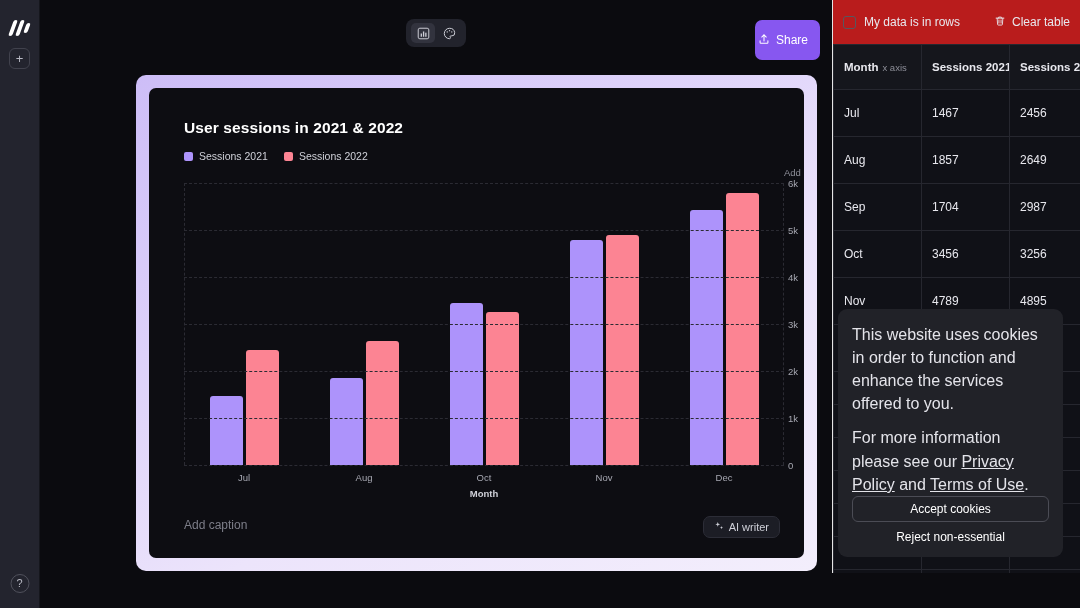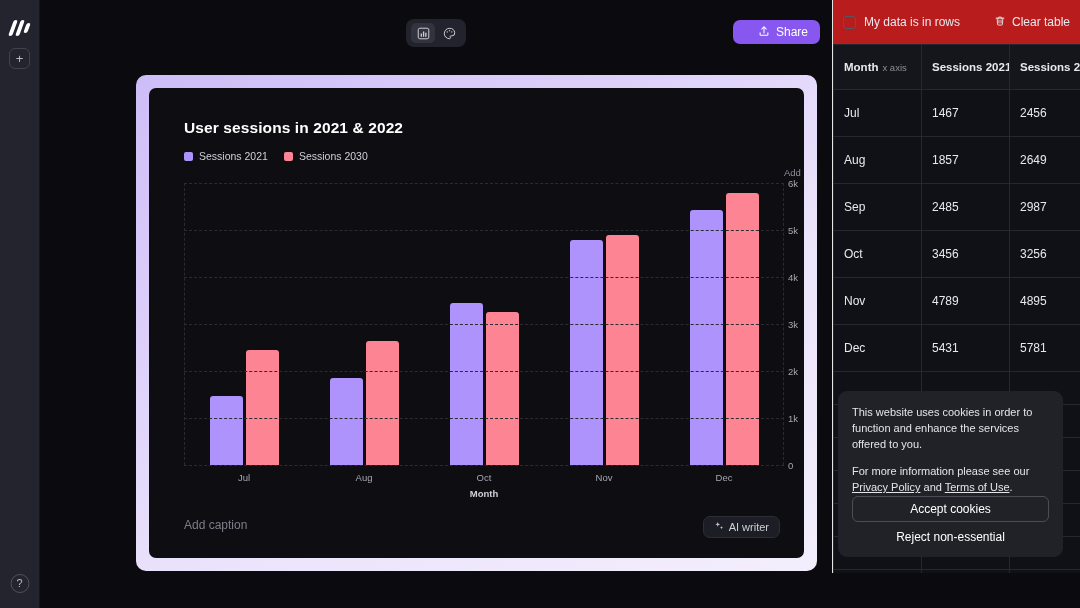--- a/index.html
+++ b/index.html
@@ -54,21 +54,21 @@
   .tool-btn {
     width: 24px; height: 20px; border-radius: 5px;
     display: flex; align-items: center; justify-content: center;
     cursor: pointer; color: #cfd0d8;
   }
   .tool-btn.active { background: #32333e; }
 
   .share-btn {
     position: absolute; top: 20px; right: 12px;
     background: #8757f0; color: #fff;
-    border-radius: 7px; height: 24px; padding: 0 12px 0 25px;
+    border-radius: 7px; height: 40px; padding: 0 12px 0 3px;
     display: flex; align-items: center; gap: 6px;
     font-size: 12px; cursor: pointer; z-index: 6;
     border: none;
   }
 
   .tooltip {
     position: absolute; top: 50px; right: 17px;
     background: #ffffff; color: #1c1c22;
     font-size: 12.5px; padding: 6px 12px; border-radius: 14px;
     white-space: nowrap; z-index: 7;
@@ -190,21 +190,21 @@
   col.c1 { width: 88px; } col.c2 { width: 88px; } col.c3 { width: 92px; }
   .th-sub { font-weight: normal; color: #8d8e98; font-size: 9.5px; margin-left: 4px; }
 
   
   .cookie {
     position: absolute; left: 5px; bottom: 16px;
     width: 225px; background: #212228;
     border-radius: 9px; padding: 14px 14px 12px;
     z-index: 20;
   }
-  .cookie p { font-size: 11px; color: #e4e4ea; line-height: 1.45; }
+  .cookie p { font-size: 16px; color: #e4e4ea; line-height: 1.45; }
   .cookie p + p { margin-top: 11px; }
   .cookie a { color: #e4e4ea; text-decoration: underline; cursor: pointer; }
   .accept {
     width: 100%; height: 26px;
     border: 1px solid #4b4c55; border-radius: 6px;
     background: transparent; color: #ffffff; font-size: 12px;
     cursor: pointer; font-family: inherit;
   }
   .reject {
     margin-top: 8px; width: 100%;
@@ -263,21 +263,21 @@
     <div class="frame">
       <div class="card">
         <div class="chart-title">User sessions in 2021 &amp; 2022</div>
         <div class="legend" id="legend">
             <div class="legend-item">
               <span class="legend-sw" style="background:#ad93fb"></span>
               <span class="legend-lb">Sessions 2021</span>
             </div>
             <div class="legend-item">
               <span class="legend-sw" style="background:#fc8493"></span>
-              <span class="legend-lb">Sessions 2030</span>
+              <span class="legend-lb">Sessions 2022</span>
             </div>
           </div>
 
         <div class="plot" id="plot">
           <div class="add-label">Add label</div>
           <div class="axis-left-line"></div>
           <div class="axis-y-line"></div>
           <div class="bars" id="bars">
               <div class="group">
                 <div class="bar" style="height: 68.949px; background: rgb(173, 147, 251);"></div>
@@ -373,21 +373,21 @@
             <td>1467</td>
             <td>2456</td>
           </tr>
           <tr>
             <td>Aug</td>
             <td>1857</td>
             <td>2649</td>
           </tr>
           <tr>
             <td>Sep</td>
-            <td>2485</td>
+            <td>1704</td>
             <td>2987</td>
           </tr>
           <tr>
             <td>Oct</td>
             <td>3456</td>
             <td>3256</td>
           </tr>
           <tr>
             <td>Nov</td>
             <td>4789</td>

